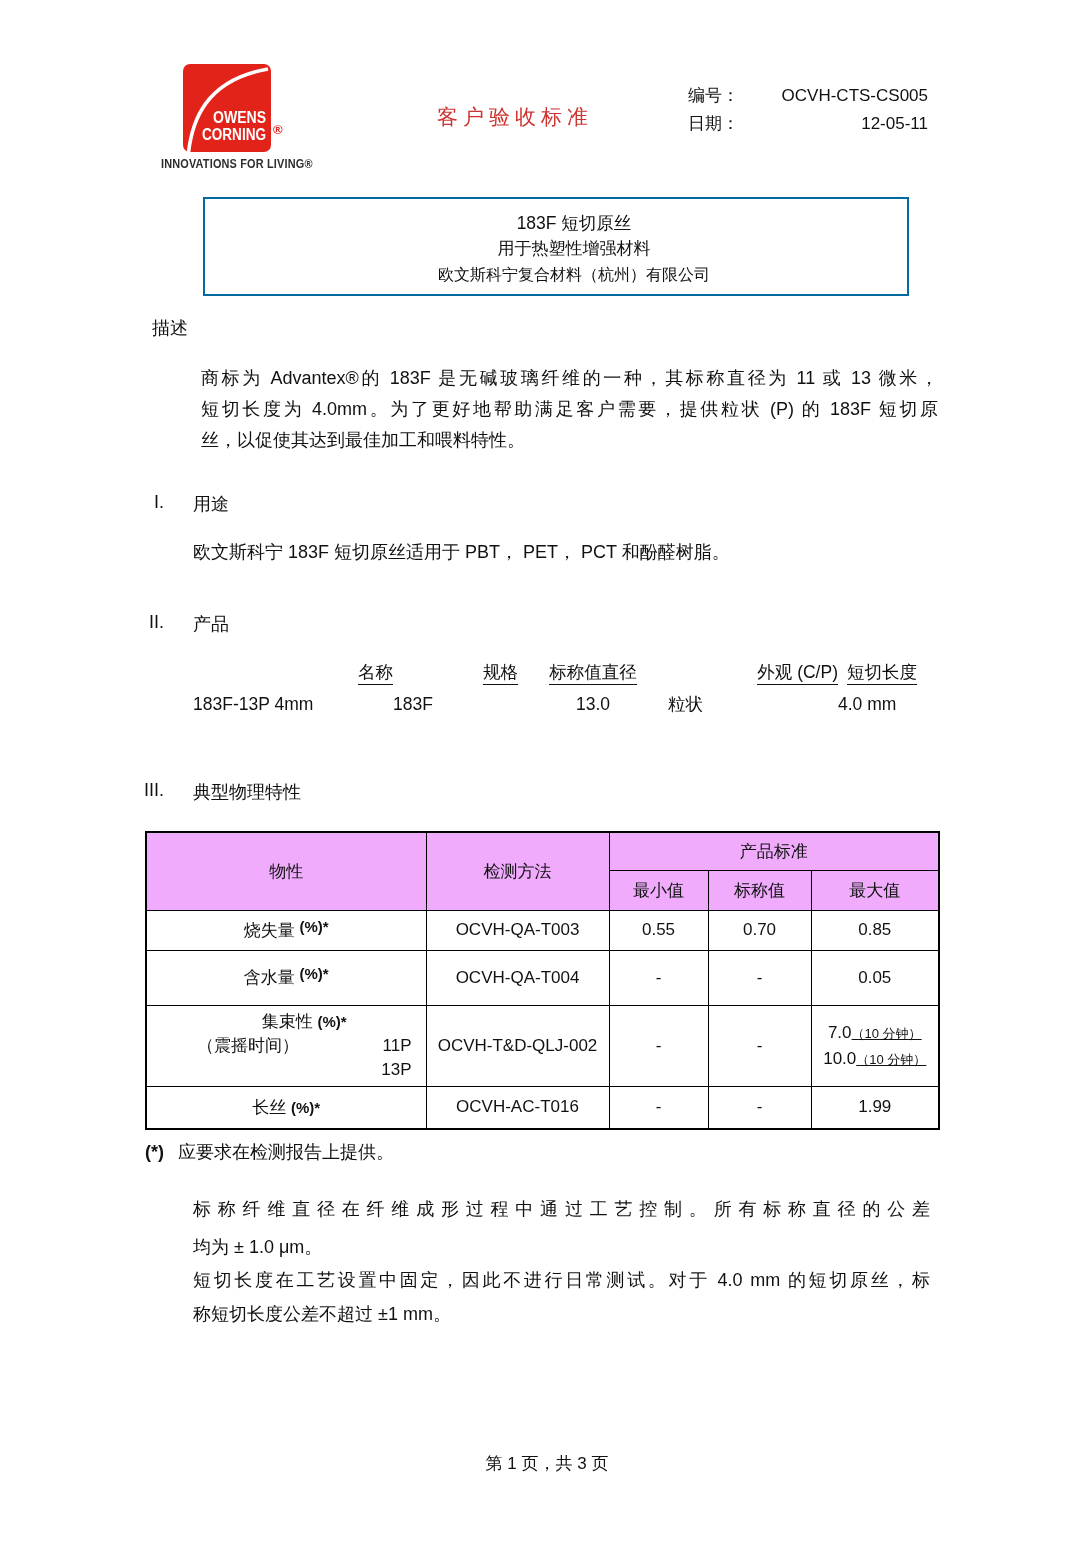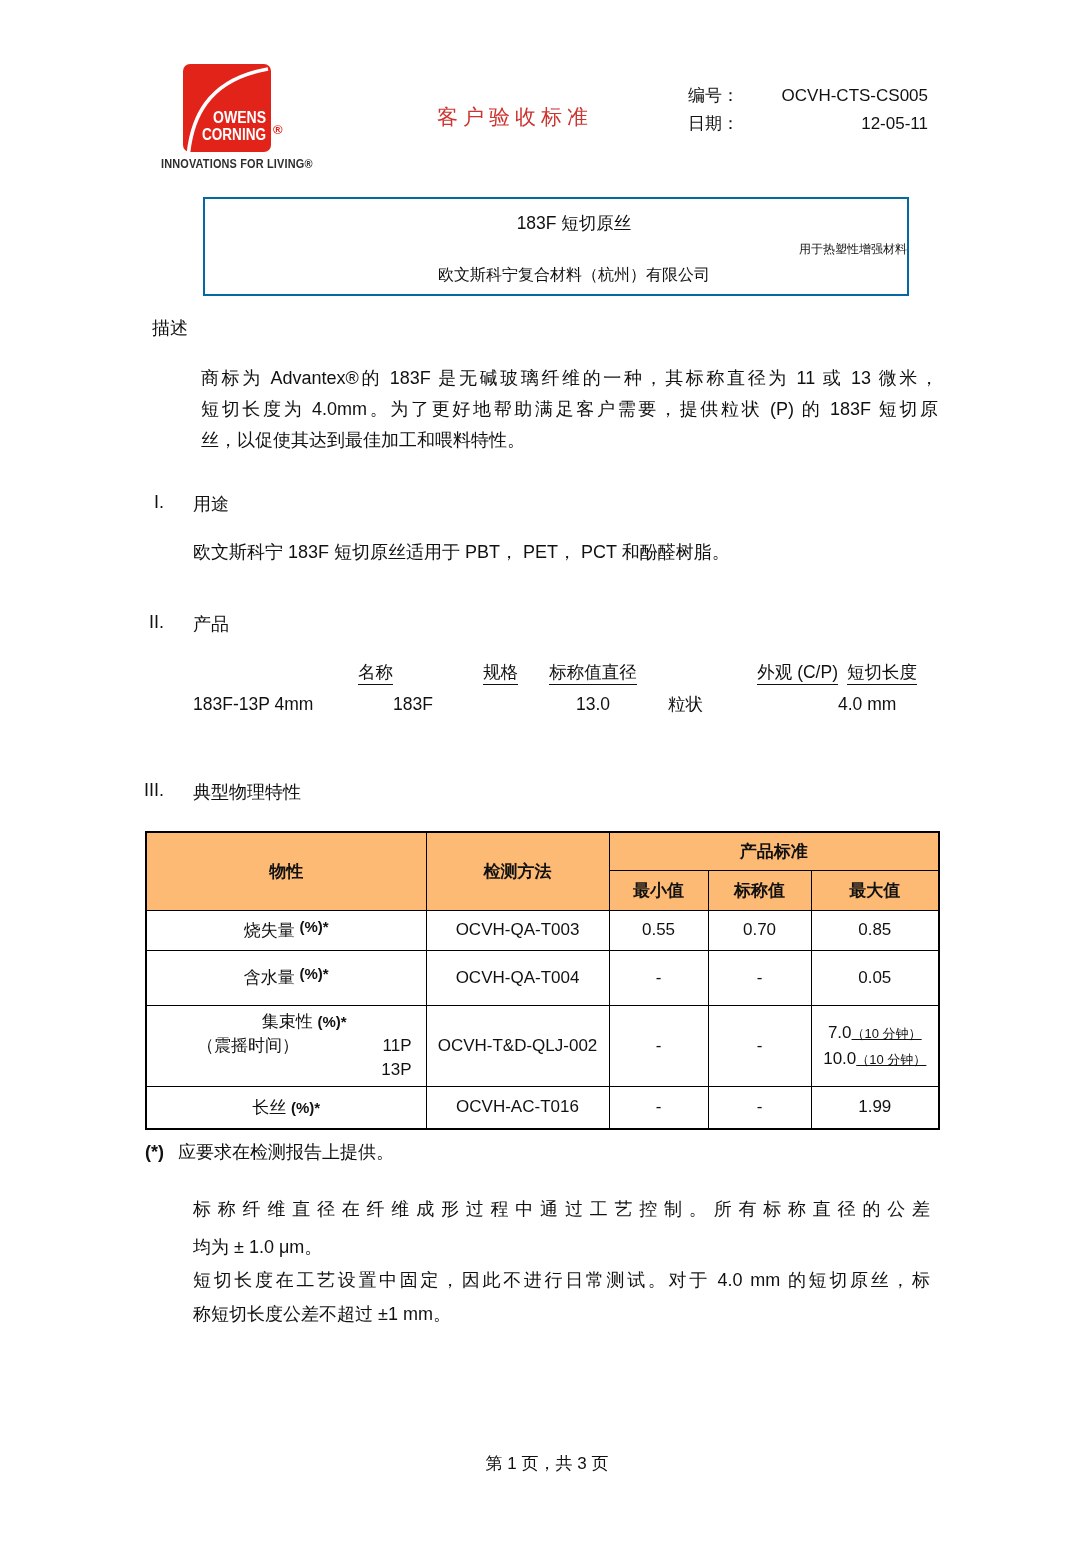--- a/index.html
+++ b/index.html
@@ -16,21 +16,21 @@
                letter-spacing:5px; font-weight:500; white-space:nowrap; }
   .meta { position:absolute; left:688px; top:82px; width:240px; font-size:17px; }
   .meta-row { display:flex; justify-content:space-between; line-height:28px; }
   .meta-label { white-space:nowrap; }
   .meta-value { white-space:nowrap; }
 
   
   .title-box { position:absolute; left:203px; top:197px; width:706px; height:99px;
                border:2px solid #0369a1; text-align:center; padding-top:11px;padding-left:36px; }
   .title-box .l1 { font-size:17.5px; line-height:26px; }
-  .title-box .l2 { font-size:12px; line-height:26px;text-align:right; }
+  .title-box .l2 { font-size:17px; line-height:26px; }
   .title-box .l3 { font-size:16px;  line-height:26px; }
 
   
   .desc-heading { position:absolute; left:152px; top:316px; font-size:18px; }
   .desc-body { position:absolute; left:201px; top:363px; width:737px; font-size:18px; line-height:31px; }
   .fill { text-align:justify; text-align-last:justify; }
 
   
   .sec-row { position:absolute; left:0; width:1078px; }
   .roman { position:absolute; left:126px; width:38px; text-align:right; font-size:18px; }
@@ -45,21 +45,21 @@
   .product-table .c2 { width:125px; }
   .product-table .c3 { width:150px; text-align:center; }
   .product-table .c4 { width:170px; }
   .product-table .c5 { width:auto; }
   .u { border-bottom:1.5px solid #111; padding-bottom:2px; }
 
   
   .props-table { position:absolute; left:145px; top:831px; width:793px; border-collapse:collapse;
                  font-size:17px; table-layout:fixed; }
   .props-table th, .props-table td { border:1.5px solid #000; text-align:center; vertical-align:middle; }
-  .props-table th { background:#fdba74; font-weight:bold; }
+  .props-table th { background:#f0abfc; font-weight:normal; }
   .props-table { border:2px solid #000; }
   .col-prop { width:280px; } .col-method { width:183px; } .col-min { width:99px; }
   .col-nom { width:103px; } .col-max { width:128px; }
   .hrow1 th { height:38px; }
   .hrow2 th { height:40px; }
   .r-loi td { height:40px; }
   .r-moist td { height:55px; }
   .r-integ td { height:72px; }
   .r-fil td { height:43px; }
   .suffix { font-weight:bold; font-size:15px; }

